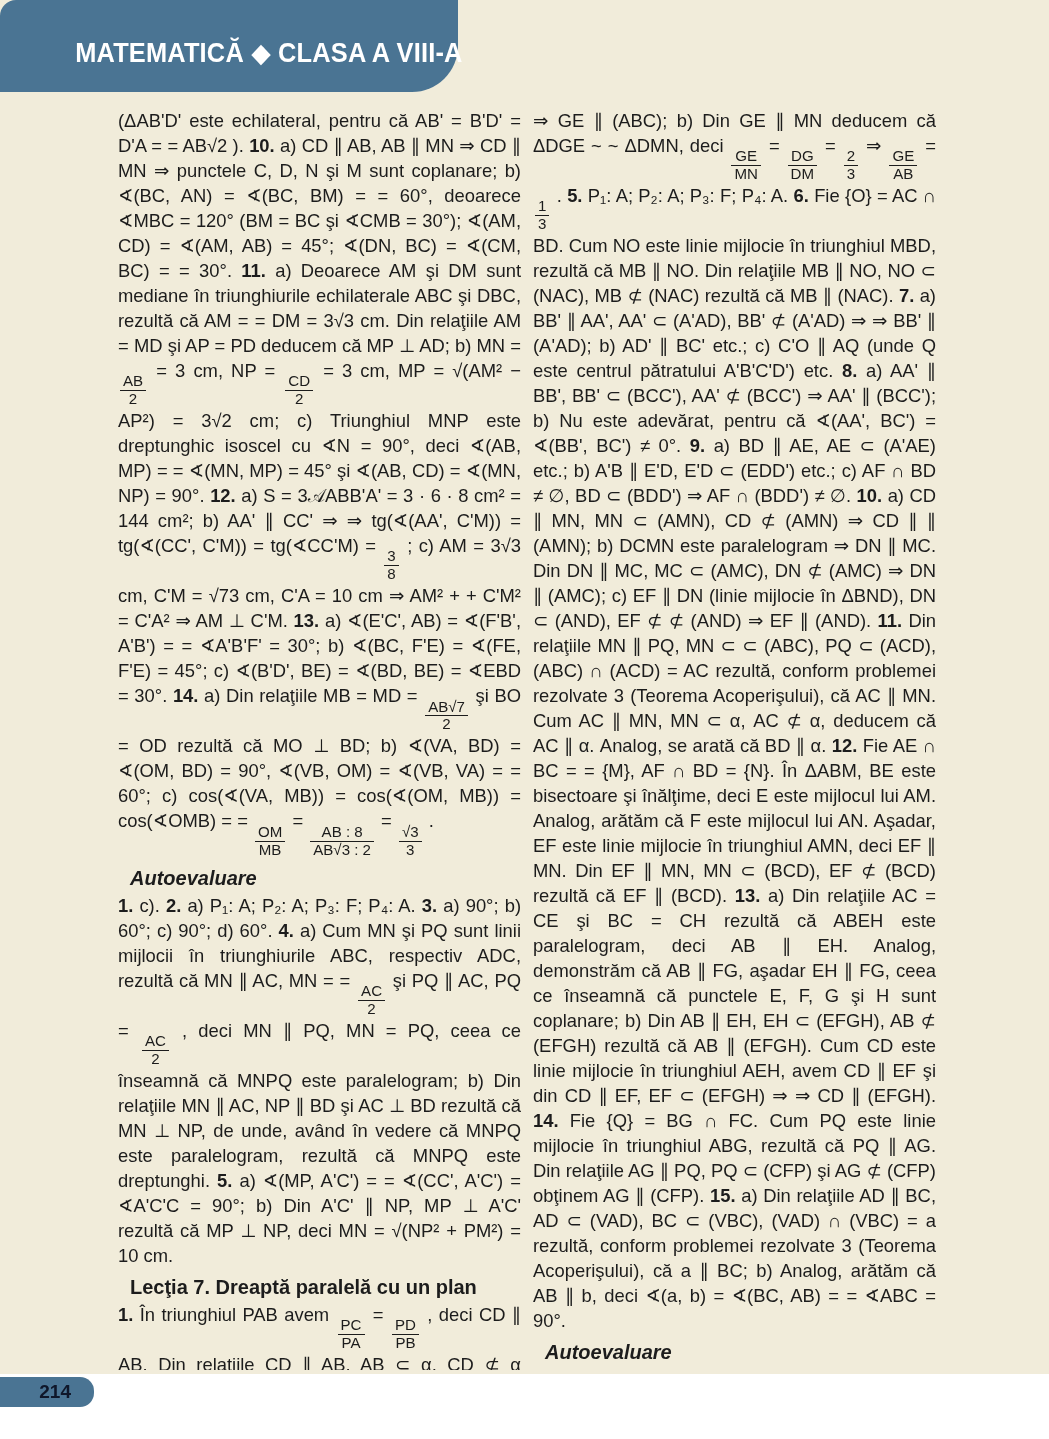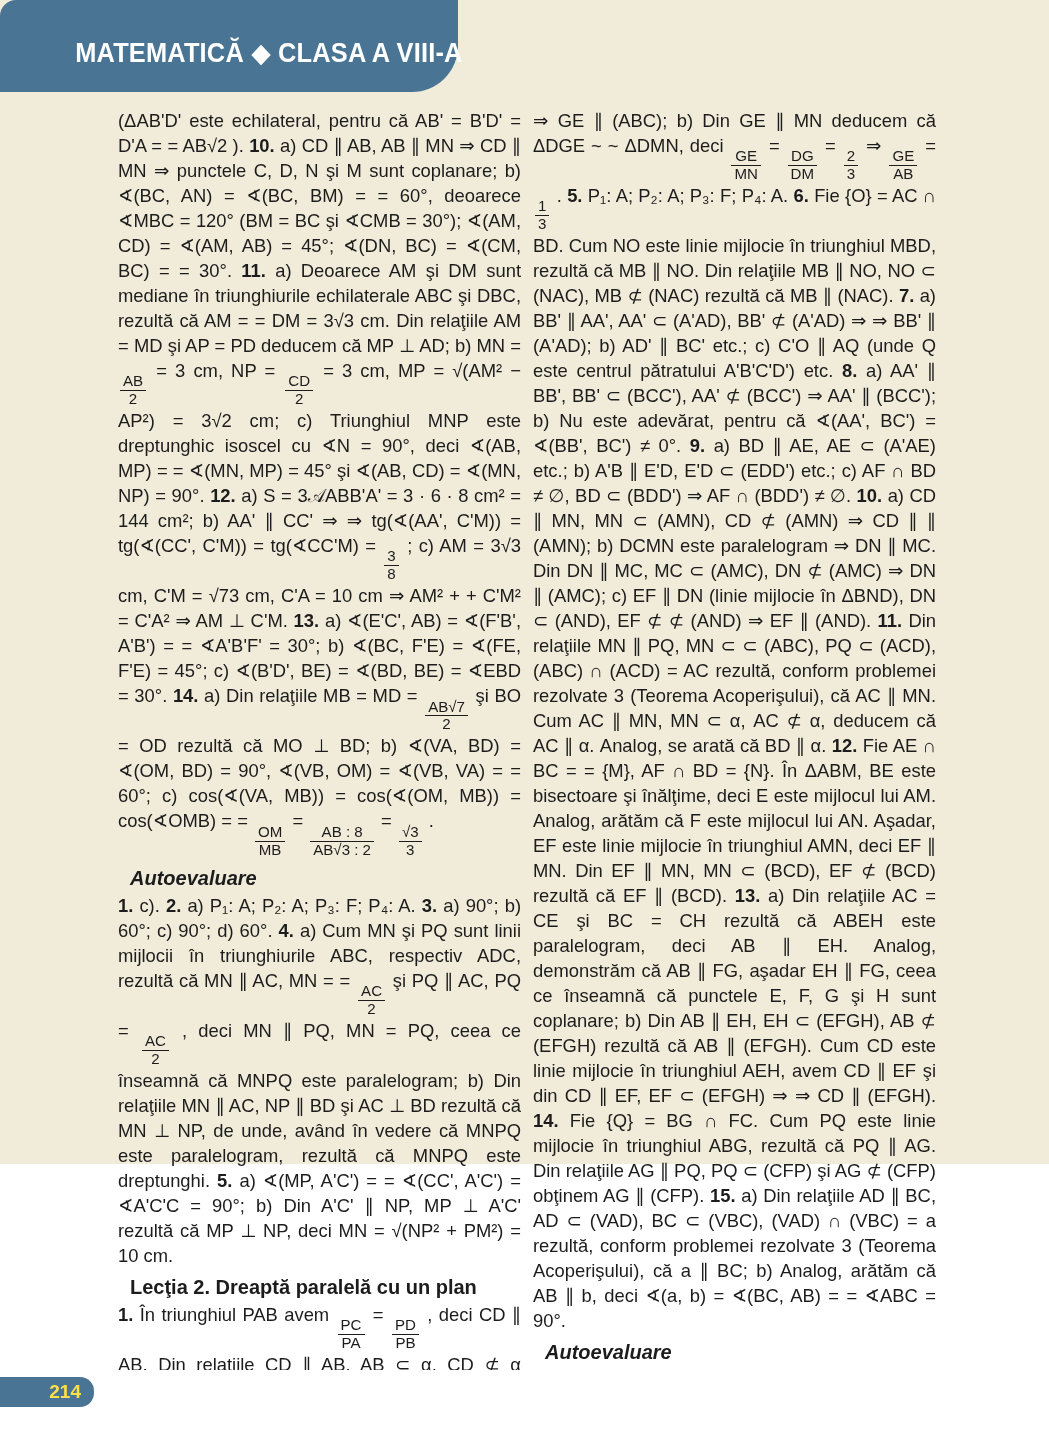--- a/index.html
+++ b/index.html
@@ -3,21 +3,21 @@
 <meta charset="utf-8">
 <style>
   html,body{margin:0;padding:0;}
   body{
     width:1049px;height:1439px;position:relative;overflow:hidden;
     background:#ffffff;
     font-family:"Liberation Sans","DejaVu Sans",sans-serif;
     color:#1c1c1c;
   }
   .sheet{
-    position:absolute;left:0;top:0;width:1049px;height:1164px;
+    position:absolute;left:0;top:0;width:1049px;height:1374px;
     background:#f1ecda;
   }
   .banner{
     position:absolute;left:0;top:0;width:458px;height:92px;
     background:#4a7493;
     border-radius:16px 0 46px 0;
     display:flex;align-items:center;
   }
   .banner .title{
     color:#ffffff;font-weight:bold;font-size:27px;letter-spacing:.2px;
@@ -41,21 +41,21 @@
     text-align:center;font-size:0.82em;line-height:1.12;margin:0 2px;
   }
   .frac .fn{border-bottom:1.5px solid #1c1c1c;padding:0 3px;}
   .frac .fd{padding:0 3px;}
   .page-pill{
     position:absolute;left:0;top:1377px;width:94px;height:30px;
     background:#4a7493;border-radius:0 14px 14px 0;
     display:flex;align-items:center;justify-content:flex-end;
   }
   .page-pill .num{
-    color:#fde047;font-weight:bold;font-size:19px;padding-right:13px;
+    color:#0f172a;font-weight:bold;font-size:19px;padding-right:23px;
   }
 </style>
 </head>
 <body>
 
 <div class="sheet">
   <div class="banner">
     <span class="title">MATEMATICĂ ◆ CLASA A VIII-A</span>
   </div>
 
@@ -84,21 +84,21 @@
             <span class="fd">3</span>
           </span> .</div>
         <div class="heading it">Autoevaluare</div>
         <div class="para"><b>1.</b> c). <b>2.</b> a) P₁: A; P₂: A; P₃: F; P₄: A. <b>3.</b> a) 90°; b) 60°; c) 90°; d) 60°. <b>4.</b> a) Cum MN şi PQ sunt linii mijlocii în triunghiurile ABC, respectiv ADC, rezultă că MN ∥ AC, MN = = <span class="frac">
             <span class="fn">AC</span>
             <span class="fd">2</span>
           </span> şi PQ ∥ AC, PQ = <span class="frac">
             <span class="fn">AC</span>
             <span class="fd">2</span>
           </span> , deci MN ∥ PQ, MN = PQ, ceea ce înseamnă că MNPQ este paralelogram; b) Din relaţiile MN ∥ AC, NP ∥ BD şi AC ⊥ BD rezultă că MN ⊥ NP, de unde, având în vedere că MNPQ este paralelogram, rezultă că MNPQ este dreptunghi. <b>5.</b> a) ∢(MP, A'C') = = ∢(CC', A'C') = ∢A'C'C = 90°; b) Din A'C' ∥ NP, MP ⊥ A'C' rezultă că MP ⊥ NP, deci MN = √(NP² + PM²) = 10 cm.</div>
-        <div class="heading">Lecţia 2. Dreaptă paralelă cu un plan</div>
+        <div class="heading">Lecţia 7. Dreaptă paralelă cu un plan</div>
         <div class="para"><b>1.</b> În triunghiul PAB avem <span class="frac">
             <span class="fn">PC</span>
             <span class="fd">PA</span>
           </span> = <span class="frac">
             <span class="fn">PD</span>
             <span class="fd">PB</span>
           </span> , deci CD ∥ AB. Din relaţiile CD ∥ AB, AB ⊂ α, CD ⊄ α rezultă că CD ∥ α.  Deoarece, în triunghiul PAB, avem  ≠  , rezultă că CD ∩ AB = {O} şi atunci O ∈ CD şi O ∈ AB ⊂ α, ceea ce înseamnă că dreapta CD şi planul α sunt secante (O este singurul lor punct comun).  a) MN ∥ AC şi QP ∥ AC (linii mijlocii în triunghiurile ABC, respectiv ACD) ⇒ MN ∥ QP ⇒ punctele M, N, P, Q sunt coplanare; b) AC ∥ MN, MN ⊂ α, AC ⊄ α ⇒ AC ∥ α; BD ∥ MQ, MQ ⊂ ⊂ α, BD ⊄ α ⇒ BD ∥ α.  a) Fie M şi N mijloacele laturilor AB, respectiv BC. Cum  =  =  , rezultă că GE ∥ MN. Din GE ∥ MN, MN ⊂ (ABC), GE ⊄ (ABC) ⇒</div>
       </div>
     <div class="col">
         <div class="para">⇒ GE ∥ (ABC); b) Din GE ∥ MN deducem că ΔDGE ~ ~ ΔDMN, deci <span class="frac">

